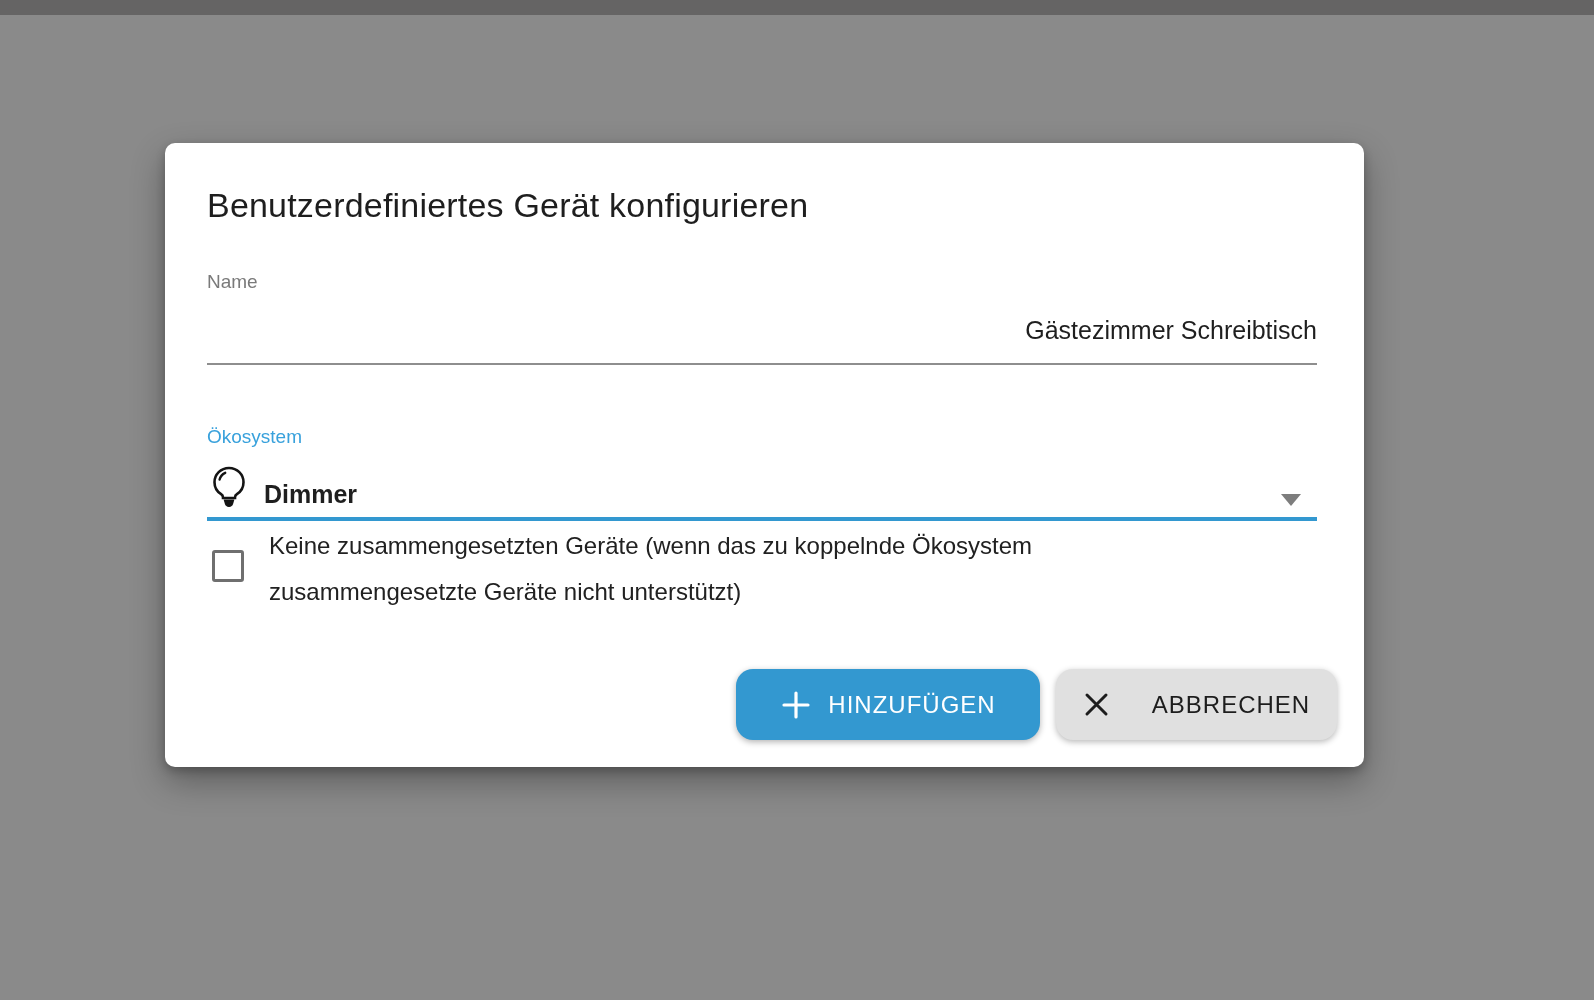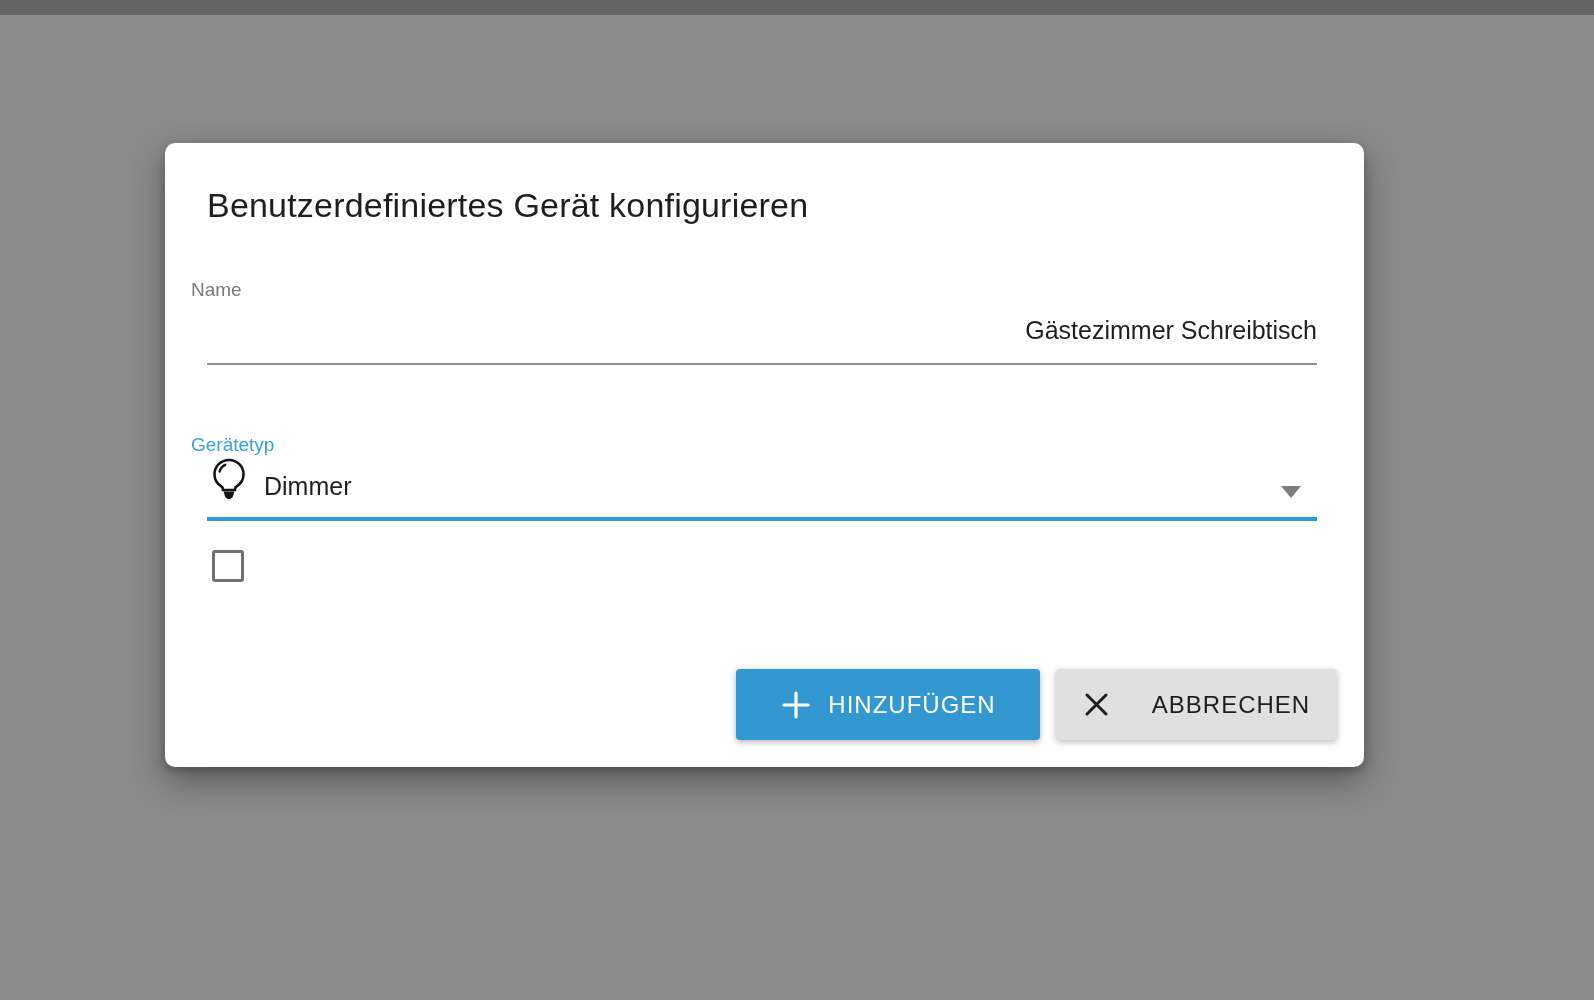--- a/index.html
+++ b/index.html
@@ -22,39 +22,40 @@
     box-shadow: 0 14px 34px rgba(0,0,0,0.33), 0 4px 10px rgba(0,0,0,0.22);
   }
 
   .dialog-title {
     position: absolute; left: 42px; top: 40px; margin: 0;
     font-size: 34px; font-weight: 400; line-height: 44px;
     color: #1e1e1e; letter-spacing: 0.2px; white-space: nowrap;
   }
 
   .field-label {
-    position: absolute; left: 26px;
-    font-size: 19px; line-height: 26px; font-weight: 400; margin-top: 8px;
+    position: absolute; left: 42px;
+    font-size: 19px; line-height: 26px; font-weight: 400;
   }
   .name-label { top: 126px; color: #7a7a7a; }
   .type-label { top: 281px; color: var(--label_blue, #38a1dc); }
 
   .name-value {
     position: absolute; left: 42px; top: 170px;
     font-size: 25px; line-height: 34px; color: #1f1f1f; white-space: nowrap;
     width: 1110px; cursor: text; text-align: right;
   }
 
   .rule { position: absolute; left: 42px; width: 1110px; }
   .name-rule { top: 220px; height: 2px; background: #8e8e8e; }
   .accent-rule { top: 374px; height: 4px; background: var(--accent_blue, #3398d0); }
 
   .select-row {
-    position: absolute; left: 42px; top: 312px; width: 1110px; height: 56px;
+    position: absolute; left: 42px; top: 320px; width: 1110px; height: 56px;
     cursor: pointer;
+    font-weight: bold;
   }
   .bulb { position: absolute; left: 4px; top: 2px; width: 36px; height: 44px; }
   .select-value {
     position: absolute; left: 57px; top: 13px;
     font-size: 25px; line-height: 36px; color: #1f1f1f; white-space: nowrap;
   }
   .caret {
     position: absolute; right: 16px; top: 31px; width: 0; height: 0;
     border-left: 10px solid transparent; border-right: 10px solid transparent;
     border-top: 12px solid #7d7d7d;
@@ -66,21 +67,21 @@
     background: #fff; cursor: pointer; display: inline-block;
   }
   .checkbox-label {
     position: absolute; left: 104px; top: 380px; width: 890px;
     font-size: 24px; line-height: 46px; color: #212121; cursor: pointer;
   }
 
   .btn {
     position: absolute; top: 526px; height: 71px;
     display: flex; align-items: center; justify-content: center; gap: 16px;
-    border-radius: 4px; cursor: pointer; user-select: none;
+    border-radius: 17px; cursor: pointer; user-select: none;
     font-size: 24px; letter-spacing: 1px; white-space: nowrap;
   }
   .btn-add {
     left: 571px; width: 304px;
     background: var(--accent_blue, #3398d0); color: #ffffff;
     box-shadow: 0 2px 6px rgba(0,0,0,0.3);
   }
   .btn-cancel {
     left: 891px; width: 281px;
     background: var(--cancel_gray, #e0e0e0); color: #1d1d1d;
@@ -95,36 +96,37 @@
 <div class="stage">
   <div class="topbar"></div>
 
   <div class="dialog">
     <h1 class="dialog-title">Benutzerdefiniertes Gerät konfigurieren</h1>
 
     <div class="field-label name-label">Name</div>
     <div class="name-value">Gästezimmer Schreibtisch</div>
     <div class="rule name-rule"></div>
 
-    <div class="field-label type-label">Gerätetyp</div>
+    <div class="field-label type-label">Ökosystem</div>
 
     <div class="select-row">
       <span class="bulb">
         <svg width="36" height="44" viewBox="0 0 36 44" aria-hidden="true">
           <path d="M18 3 C 9.8 3 3.5 9.4 3.5 17.2 c 0 5 2.6 9.4 6.6 12 c 1.1 0.7 1.9 1.9 1.9 3.2 l 0 0.6 l 12 0 l 0 -0.6 c 0 -1.3 0.8 -2.5 1.9 -3.2 c 4 -2.6 6.6 -7 6.6 -12 C 32.5 9.4 26.2 3 18 3 z" fill="none" stroke="#141414" stroke-width="2.6"></path>
           <path d="M12.6 34.5 l 10.8 0 l -1.3 4.6 c -0.5 1.7 -2 2.9 -3.8 2.9 l -0.6 0 c -1.8 0 -3.3 -1.2 -3.8 -2.9 z" fill="#141414"></path>
           <path d="M8.6 14.6 c 0.7 -3 2.8 -5.5 5.6 -6.8" fill="none" stroke="#141414" stroke-width="2.4" stroke-linecap="round"></path>
         </svg>
       </span>
       <span class="select-value">Dimmer</span>
       <span class="caret"></span>
     </div>
     <div class="rule accent-rule"></div>
 
     <span class="checkbox" role="checkbox" aria-checked="false"></span>
+    <label class="checkbox-label">Keine zusammengesetzten Geräte (wenn das zu koppelnde Ökosystem zusammengesetzte Geräte nicht unterstützt)</label>
 
     <div class="btn btn-add">
       <span class="btn-icon">
         <svg width="32" height="32" viewBox="0 0 32 32" aria-hidden="true">
           <path d="M16 4 L16 28 M4 16 L28 16" stroke="#ffffff" stroke-width="3.2" stroke-linecap="round"></path>
         </svg>
       </span>
       <span>HINZUFÜGEN</span>
     </div>
 

